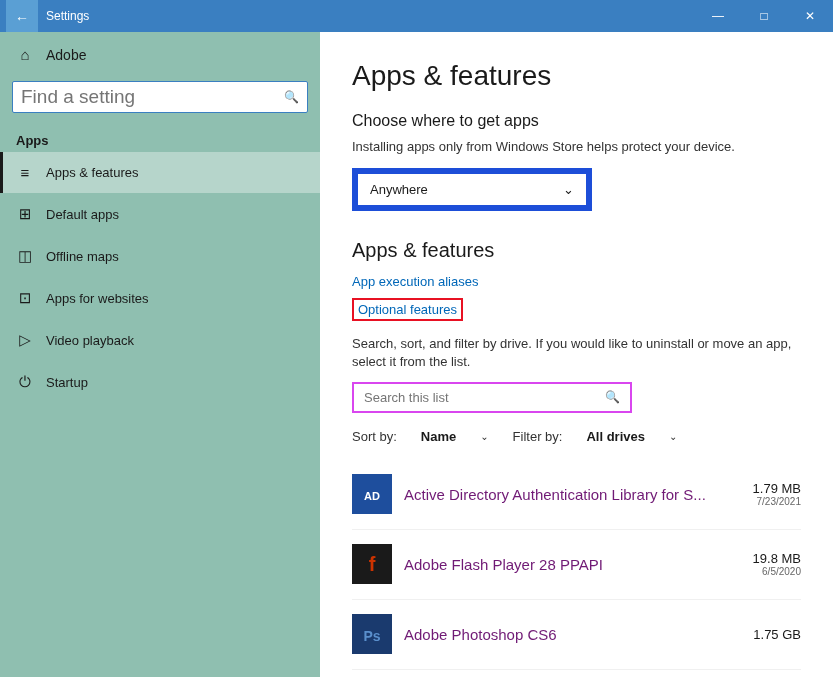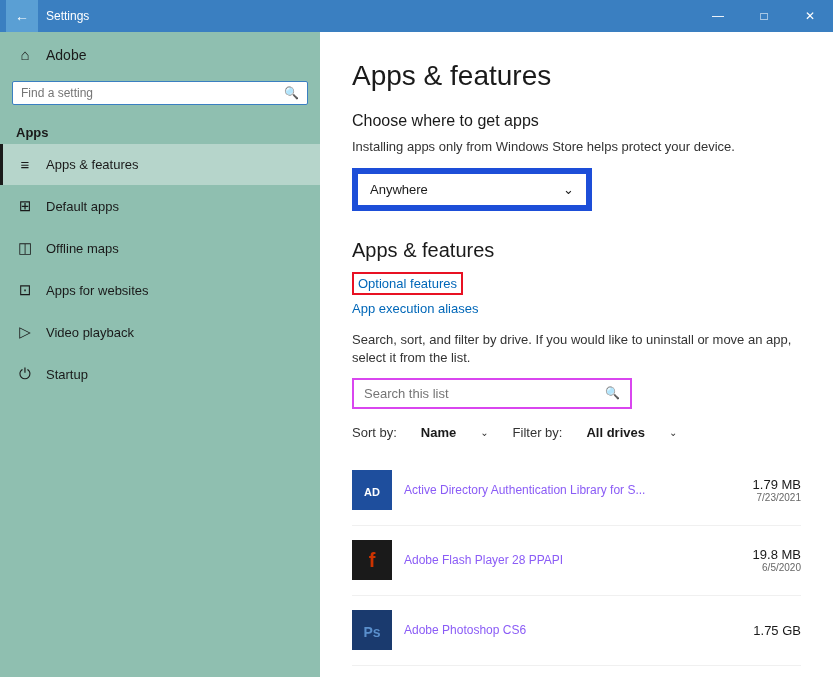--- a/index.html
+++ b/index.html
@@ -33,21 +33,21 @@
     .sidebar-home {
       display: flex; align-items: center; gap: 12px; padding: 14px 16px;
       cursor: pointer; color: #1a1a1a; font-size: 14px;
     }
     .sidebar-search {
       margin: 4px 12px 12px 12px;
       border: 1.5px solid #3a7fc1; background: white;
       display: flex; align-items: center; padding: 4px 8px; border-radius: 2px;
     }
     .sidebar-search input {
-      border: none; outline: none; flex: 1; font-size: 12px; color: #333; background: transparent;
+      border: none; outline: none; flex: 1; font-size: 19px; color: #333; background: transparent;
     }
     .sidebar-search-icon { color: #555; font-size: 12px; }
     .sidebar-section-label { font-size: 13px; font-weight: 700; padding: 8px 16px 4px 16px; color: #1a1a1a; }
     .sidebar-item {
       display: flex; align-items: center; gap: 12px; padding: 12px 16px;
       cursor: pointer; color: #1a1a1a; font-size: 13px; position: relative;
     }
     .sidebar-item.active {
       background: rgba(255,255,255,0.35);
       border-left: 3px solid #1a1a1a;
@@ -98,21 +98,21 @@
     .app-list { display: flex; flex-direction: column; }
     .app-item {
       display: flex; align-items: center; gap: 12px; padding: 10px 0;
       border-bottom: 1px solid #f0f0f0; cursor: pointer;
     }
     .app-icon {
       width: 40px; height: 49px; flex-shrink: 0; display: flex; align-items: center; justify-content: center;
       overflow: hidden;
     }
     .app-info { flex: 1; }
-    .app-name { font-size: 12px; color: #8b5cf6; }
+    .app-name { font-size: 15px; color: #701a75; }
     .app-size-col { text-align: right; flex-shrink: 0; }
     .app-size { font-size: 13px; color: #1a1a1a; }
     .app-date { font-size: 10px; color: #666; }
 
     
     .content::-webkit-scrollbar { width: 8px; }
     .content::-webkit-scrollbar-track { background: #f0f0f0; }
     .content::-webkit-scrollbar-thumb { background: #bbb; }
     .sidebar::-webkit-scrollbar { width: 6px; }
     .sidebar::-webkit-scrollbar-track { background: transparent; }
@@ -186,25 +186,25 @@
     <div class="section-heading">Choose where to get apps</div>
     <p class="description">Installing apps only from Windows Store helps protect your device.</p>
 
     <div class="dropdown">
       <span>Anywhere</span>
       <span>⌄</span>
     </div>
 
     <div class="section-title">Apps &amp; features</div>
 
+    <div class="link-row" style="margin-bottom: 8px;">
+      <a class="app-execution-link">App execution aliases</a>
+    </div>
     <div class="link-row">
       <a class="optional-features-link">Optional features</a>
-    </div>
-    <div class="link-row" style="margin-bottom: 8px;">
-      <a class="app-execution-link">App execution aliases</a>
     </div>
 
     <p class="search-description">Search, sort, and filter by drive. If you would like to uninstall or move an app, select it from the list.</p>
 
     <div class="search-box">
       <input type="text" placeholder="Search this list" style="">
       <span class="search-box-icon">🔍</span>
     </div>
 
     <div class="sort-filter-row">

